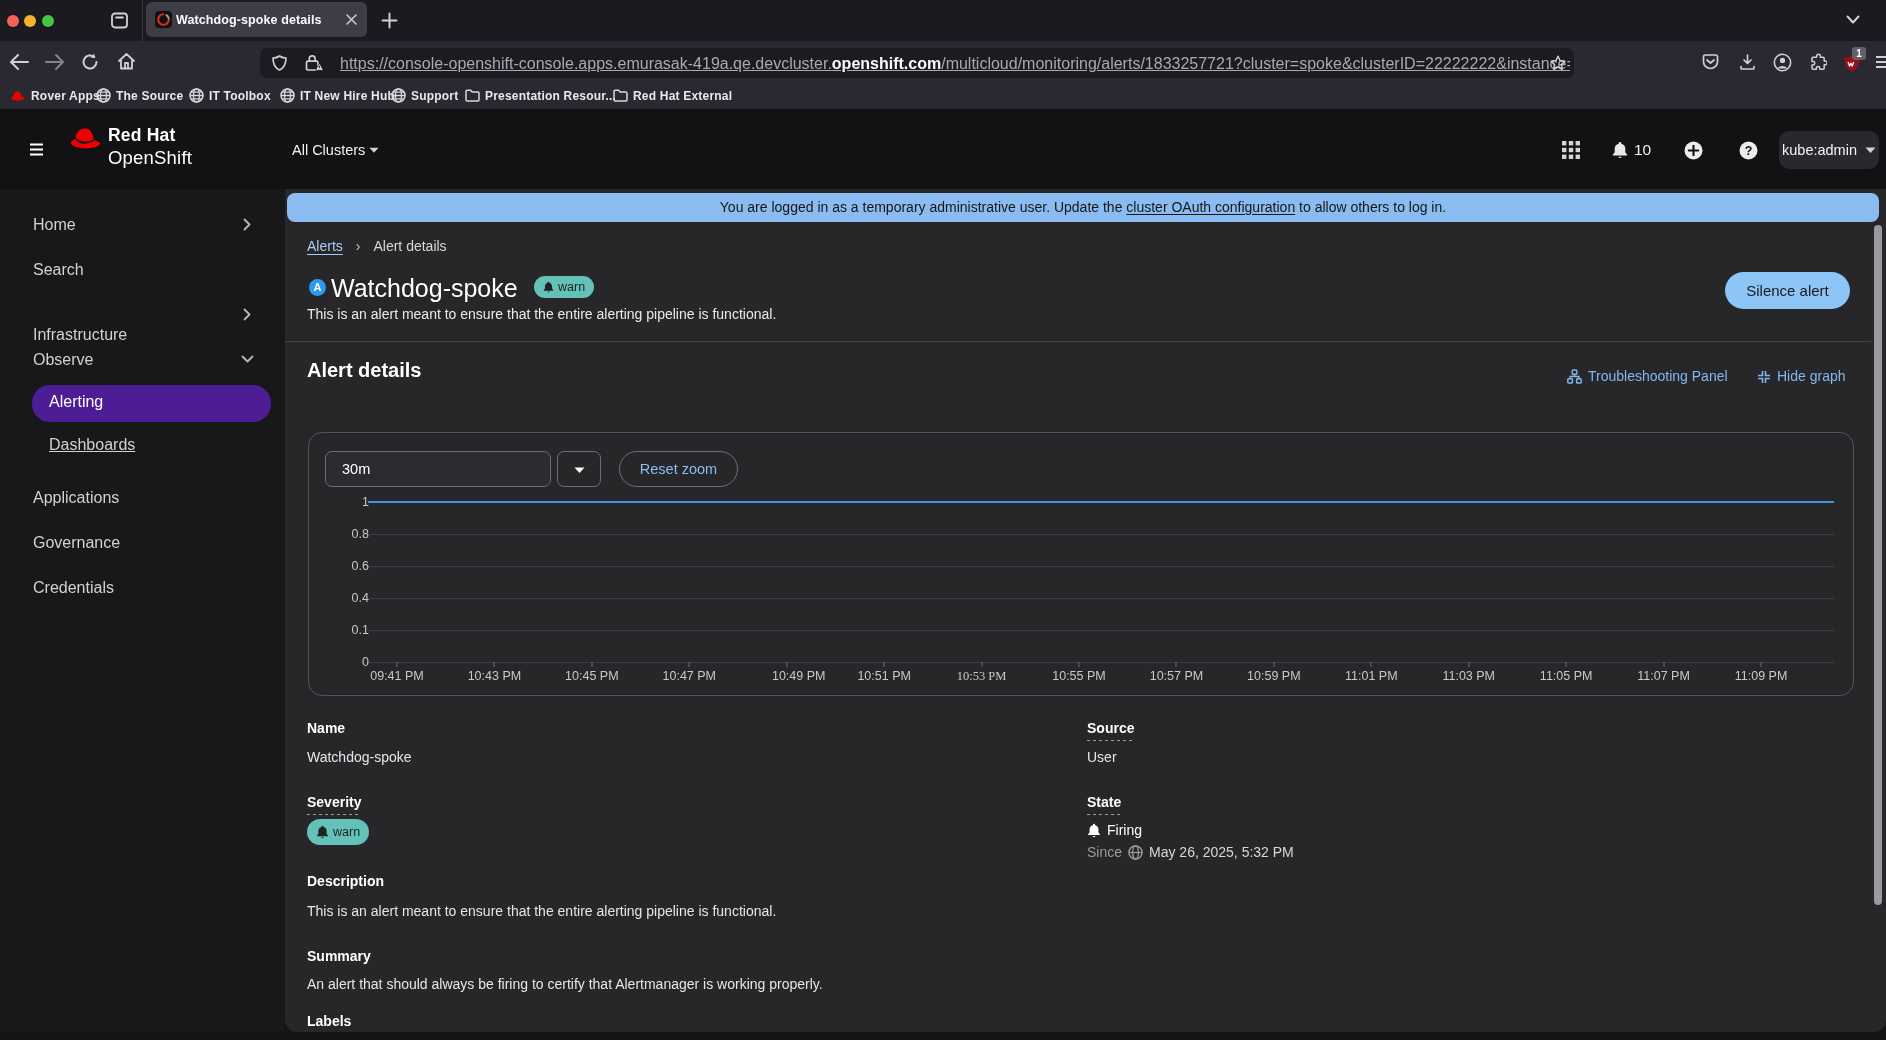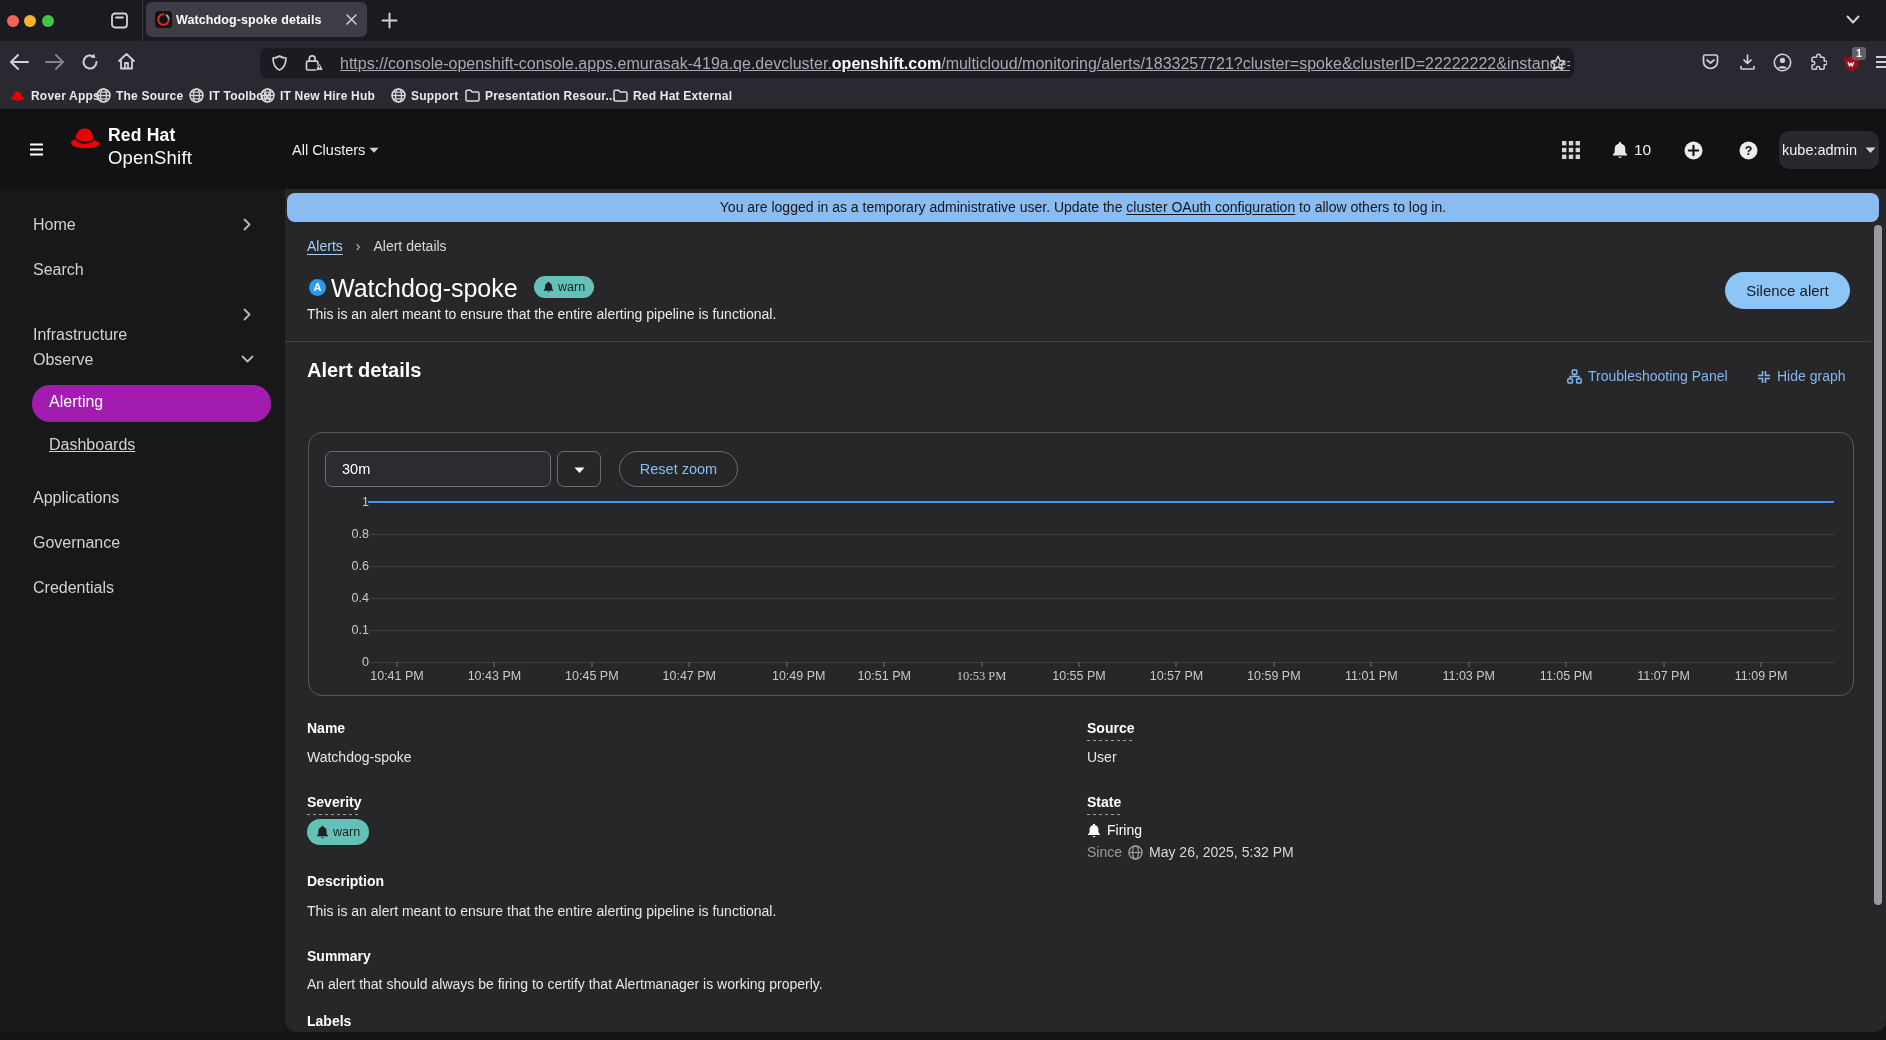--- a/index.html
+++ b/index.html
@@ -26,21 +26,21 @@
 #rhtext { left:108px; top:127px; color:#fff; line-height:1; }
 #rhtext .l1 { font-size:17.5px; font-weight:700; letter-spacing:.2px; }
 #rhtext .l2 { font-size:18.5px; font-weight:400; margin-top:4px; letter-spacing:.2px; }
 #allclusters { left:292px; top:142px; color:#f0f0f2; font-size:14.5px; }
 #kubeadmin { left:1779px; top:131px; width:100px; height:38px; background:#29292d; border-radius:10px; color:#f3f3f5; font-size:14.5px; display:flex; align-items:center; justify-content:center; gap:8px; }
 
 
 #sidebar { left:0; top:189px; width:285px; height:843px; background:#18181a; }
 .nav { position:absolute; left:33px; color:#d2d2d5; font-size:16px; }
 .navchev { position:absolute; left:243px; }
-#alerting { left:32px; top:196px; width:239px; height:37px; background:#a21caf; border-radius:18px; }
+#alerting { left:32px; top:196px; width:239px; height:37px; background:#4c1d95; border-radius:18px; }
 #alerting span { position:absolute; left:17px; top:8px; color:#fff; font-size:16px; }
 
 
 #content { left:285px; top:189px; width:1601px; height:843px; background:#27272a; border-bottom-left-radius:12px; border-bottom-right-radius:12px; }
 #banner { position:absolute; left:2px; top:4px; width:1592px; height:29px; background:#8abcf1; border-radius:8px; color:#161616; font-size:14px; text-align:center; line-height:29px; }
 #banner u { text-underline-offset:2px; }
 #crumb { position:absolute; left:22px; top:49px; font-size:14px; color:#d8d8da; }
 #crumb a { color:#a9cdf4; text-decoration:underline; text-underline-offset:3px; }
 #aicon { position:absolute; left:2px; top:11px; width:17px; height:17px; border-radius:50%; background:#2b9af3; color:#fff; font-size:11px; font-weight:700; text-align:center; line-height:17px; }
 #title { position:absolute; left:46px; top:0; color:#fff; font-size:25px; font-weight:500; white-space:nowrap; }
@@ -176,21 +176,21 @@
       <span>The Source</span>
     </div>
 <div class="bk" style="left:189px;">
       <svg class="globe" width="15" height="15" viewBox="0 0 15 15">
         <circle cx="7.5" cy="7.5" r="6.5" fill="none" stroke="#d8d8dc" stroke-width="1.5"></circle>
         <ellipse cx="7.5" cy="7.5" rx="3" ry="6.5" fill="none" stroke="#d8d8dc" stroke-width="1.3"></ellipse>
         <path d="M1 7.5 H14 M2 4.2 H13 M2 10.8 H13" stroke="#d8d8dc" stroke-width="1.3" fill="none"></path>
       </svg>
       <span>IT Toolbox</span>
     </div>
-<div class="bk" style="left:260px;">
+<div class="bk" style="left:280px;">
       <svg class="globe" width="15" height="15" viewBox="0 0 15 15">
         <circle cx="7.5" cy="7.5" r="6.5" fill="none" stroke="#d8d8dc" stroke-width="1.5"></circle>
         <ellipse cx="7.5" cy="7.5" rx="3" ry="6.5" fill="none" stroke="#d8d8dc" stroke-width="1.3"></ellipse>
         <path d="M1 7.5 H14 M2 4.2 H13 M2 10.8 H13" stroke="#d8d8dc" stroke-width="1.3" fill="none"></path>
       </svg>
       <span>IT New Hire Hub</span>
     </div>
 <div class="bk" style="left:391px;">
       <svg class="globe" width="15" height="15" viewBox="0 0 15 15">
         <circle cx="7.5" cy="7.5" r="6.5" fill="none" stroke="#d8d8dc" stroke-width="1.5"></circle>
@@ -336,21 +336,21 @@
       <div class="ylab" style="top:133px;">0.6</div>
       <div class="gline" style="top:133px;"></div>
       <div class="ylab" style="top:165px;">0.4</div>
       <div class="gline" style="top:165px;"></div>
       <div class="ylab" style="top:197px;">0.1</div>
       <div class="gline" style="top:197px;"></div>
       <div class="ylab" style="top:229px;">0</div>
       <div class="gline" style="top:229px;"></div>
       <div style="position:absolute; left:59px; top:68px; width:1466px; height:2px; background:#4493e7;"></div>
       <div class="tick" style="left:88px;"></div>
-      <div class="xlab" style="left:88px;">10:41 PM</div>
+      <div class="xlab" style="left:88px;">09:41 PM</div>
       <div class="tick" style="left:185.43px;"></div>
       <div class="xlab" style="left:185.43px;">10:43 PM</div>
       <div class="tick" style="left:282.86px;"></div>
       <div class="xlab" style="left:282.86px;">10:45 PM</div>
       <div class="tick" style="left:380.29px;"></div>
       <div class="xlab" style="left:380.29px;">10:47 PM</div>
       <div class="tick" style="left:477.72px;"></div>
       <div class="xlab" style="left:477.72px;margin-left:12px;">10:49 PM</div>
       <div class="tick" style="left:575.1500000000001px;"></div>
       <div class="xlab" style="left:575.1500000000001px;">10:51 PM</div>

